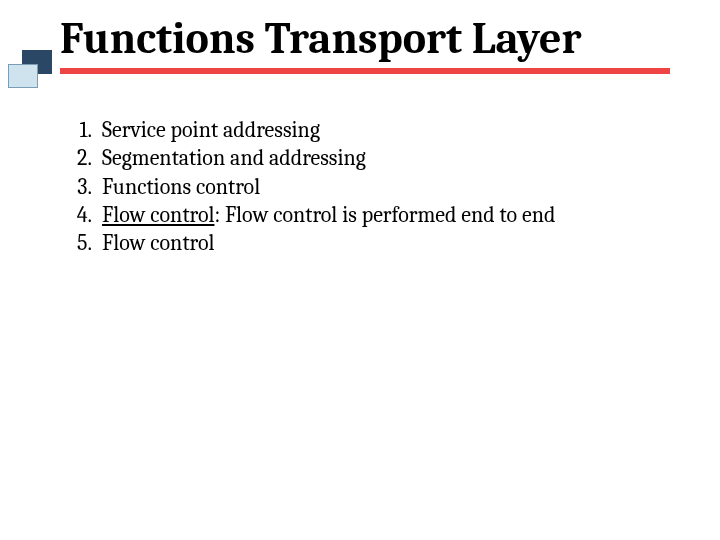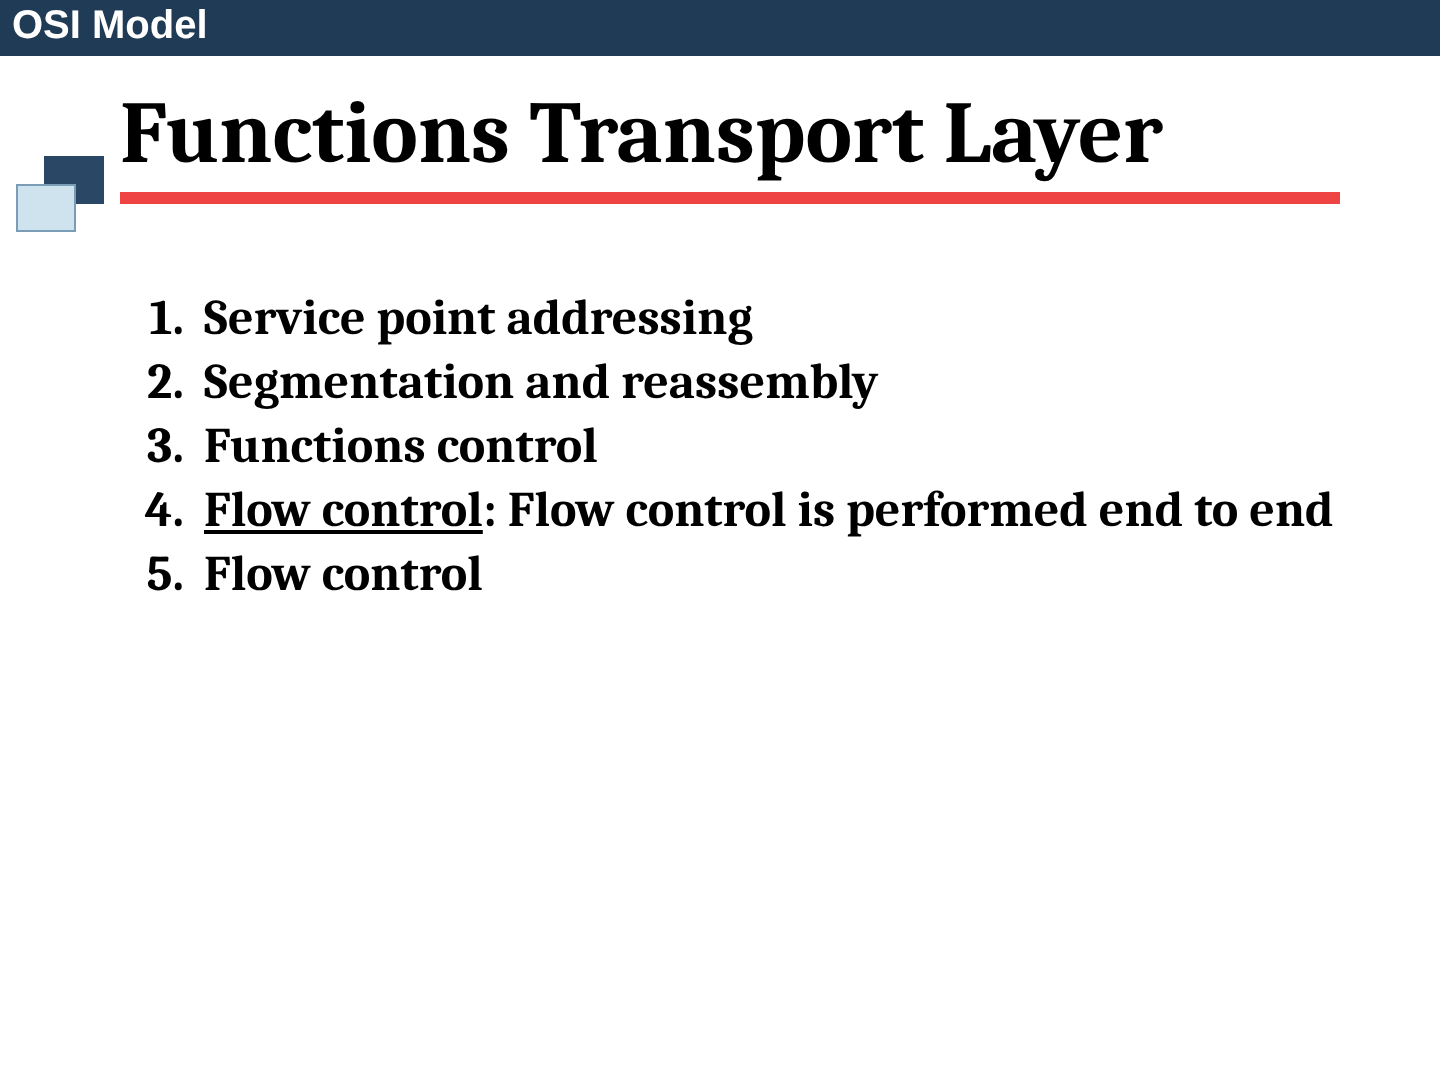--- a/index.html
+++ b/index.html
@@ -50,22 +50,22 @@
     width: 610px;
     line-height: 1.05;
   }
 
   .content {
     margin: 42px 48px 0 48px;
   }
   ol.functions {
     list-style: none;
     counter-reset: item;
-    font-size: 25px;
-    font-weight: 700;
+    font-size: 22px;
+    font-weight: 400;
     line-height: 1.28;
   }
   ol.functions > li {
     counter-increment: item;
     padding-left: 54px;
     text-indent: -54px;
     margin: 0;
   }
   ol.functions > li::before {
     content: counter(item) ".";
@@ -73,35 +73,32 @@
     width: 44px;
     text-align: right;
     margin-right: 10px;
   }
   .u { text-decoration: underline; margin-top: 47px; }
 </style>
 </head>
 <body>
 <div class="slide">
 
-  <div class="topbar">
-    <span>OSI Model</span>
-  </div>
 
   <div class="title-wrap">
     <div class="title-icon">
       <div class="sq-back"></div>
       <div class="sq-front"></div>
     </div>
     <div class="title-text">Functions Transport Layer</div>
   </div>
 
   <div class="content">
     <ol class="functions">
       <li><span>Service point addressing</span></li>
-      <li><span>Segmentation and reassembly</span></li>
+      <li><span>Segmentation and addressing</span></li>
       <li><span>Functions control</span></li>
       <li><span class="u">Flow control</span><span>: Flow control is performed end to end</span></li>
       <li><span>Flow control</span></li>
     </ol>
   </div>
 
 </div>
 
 </body></html>

